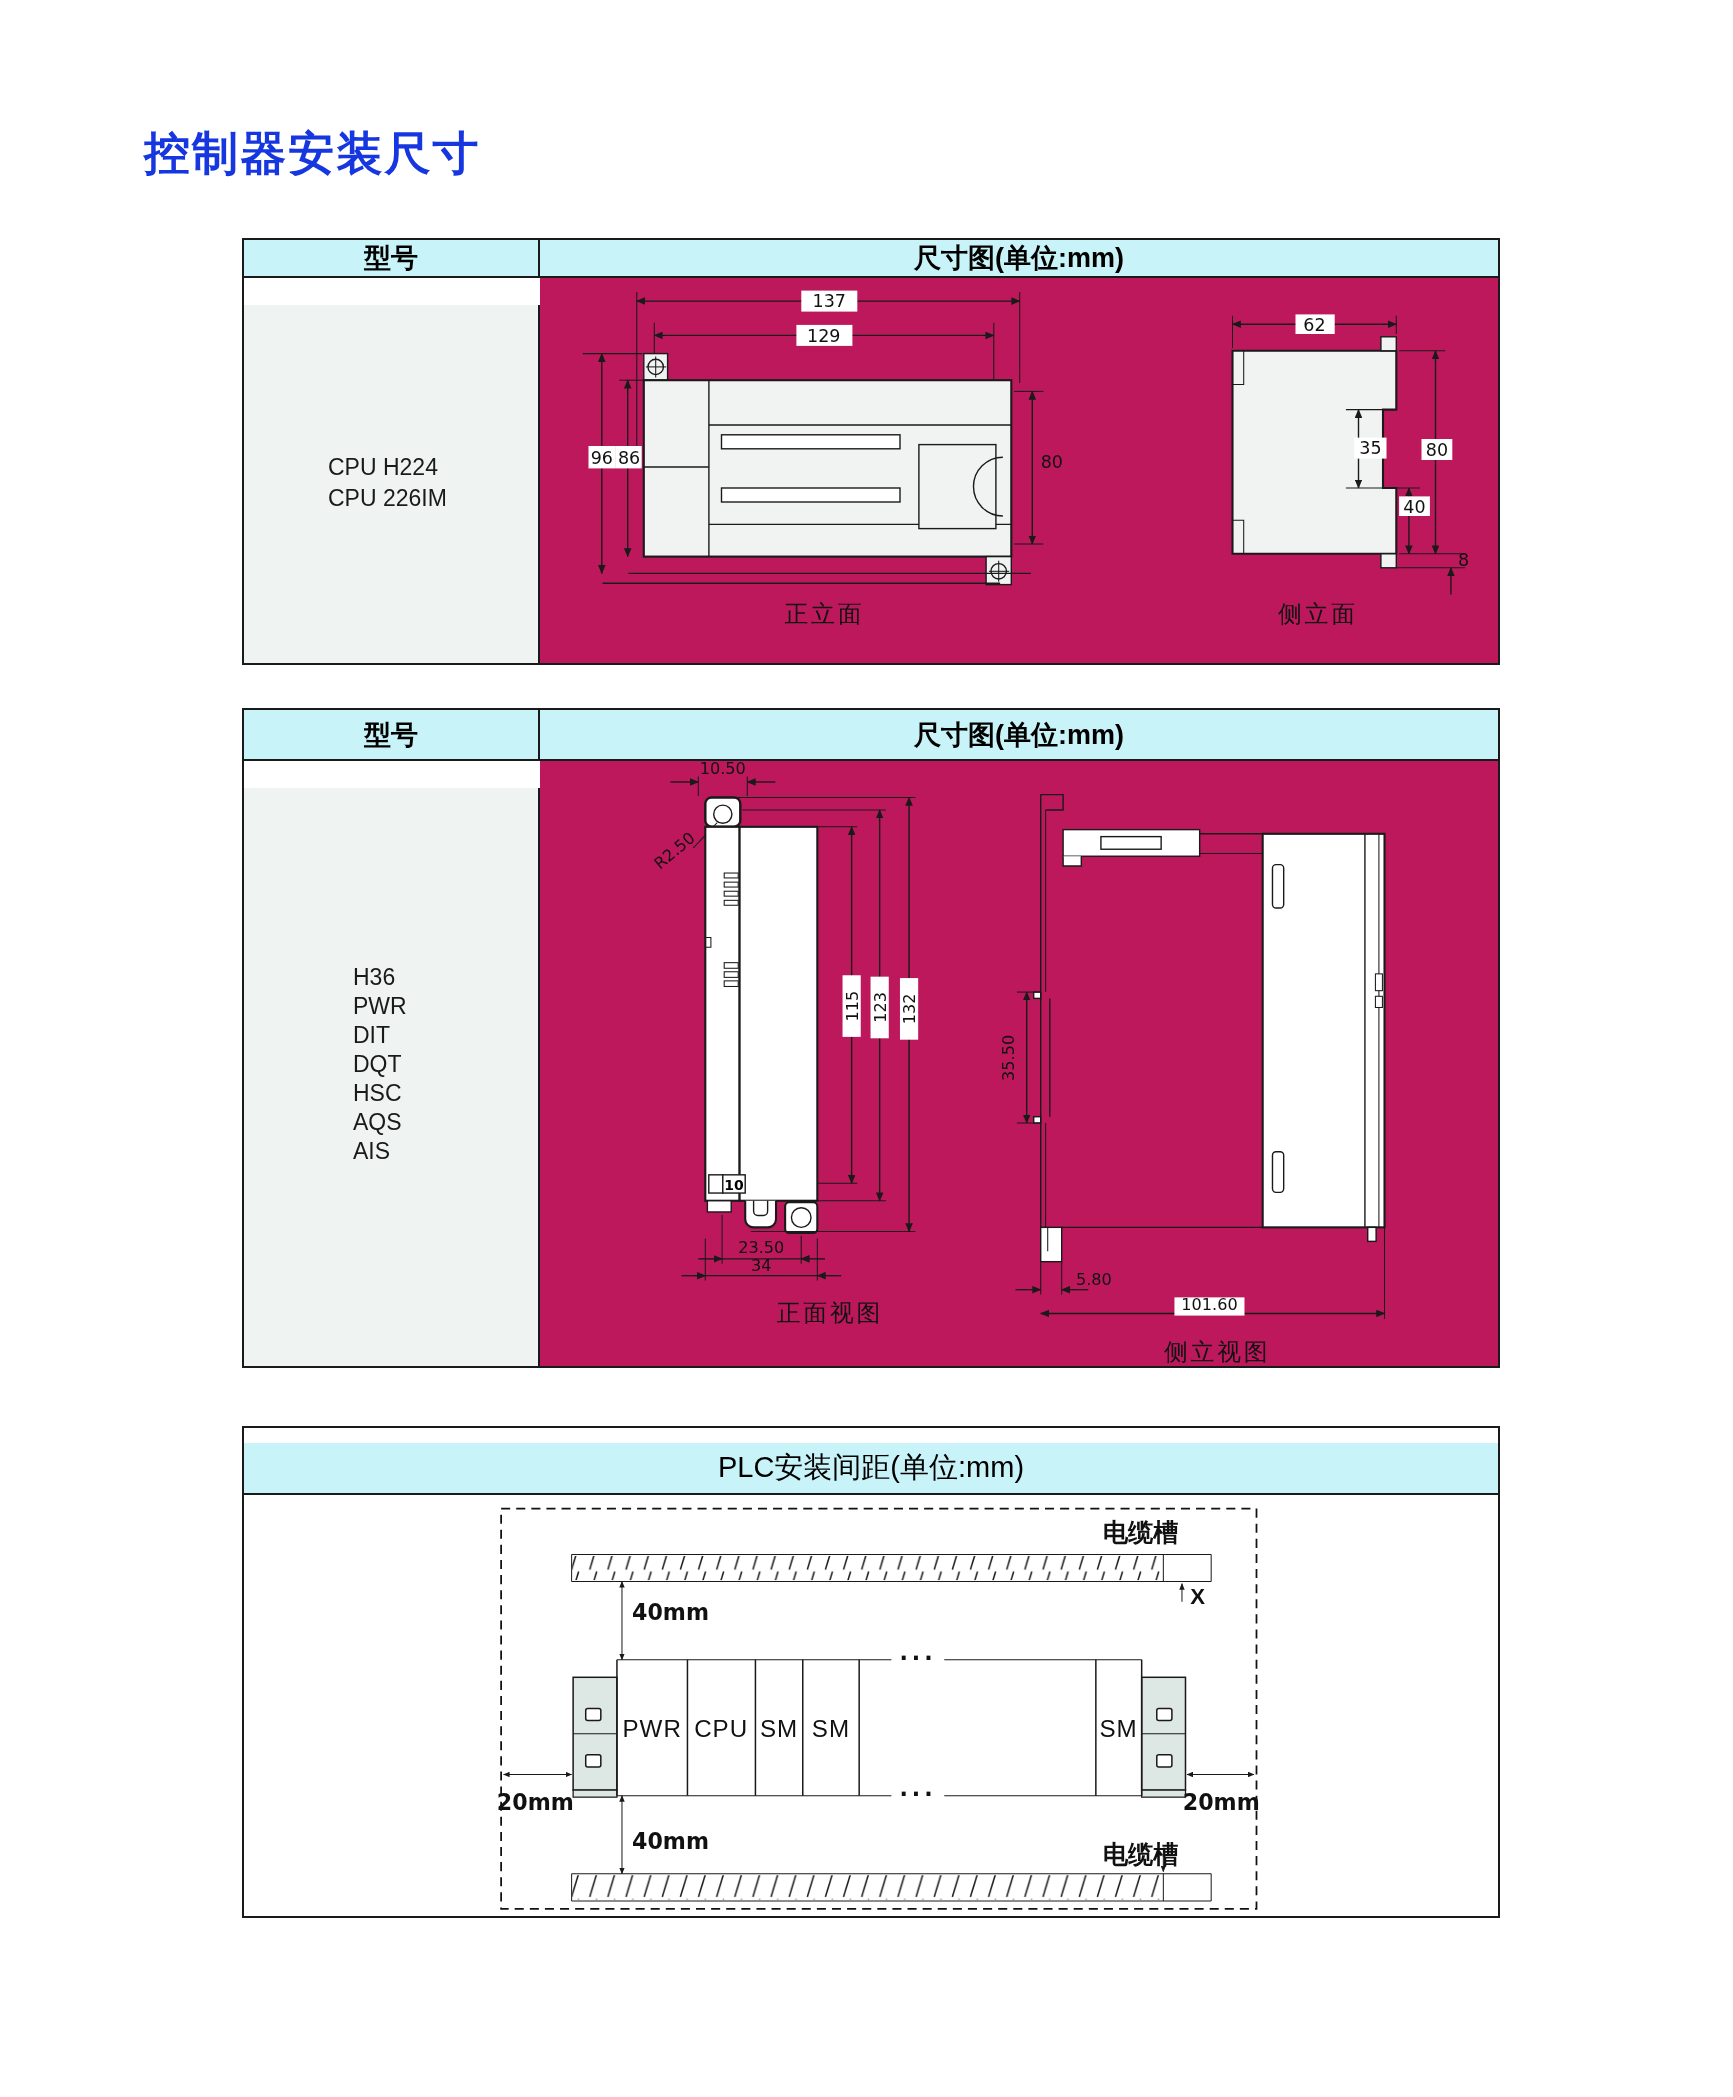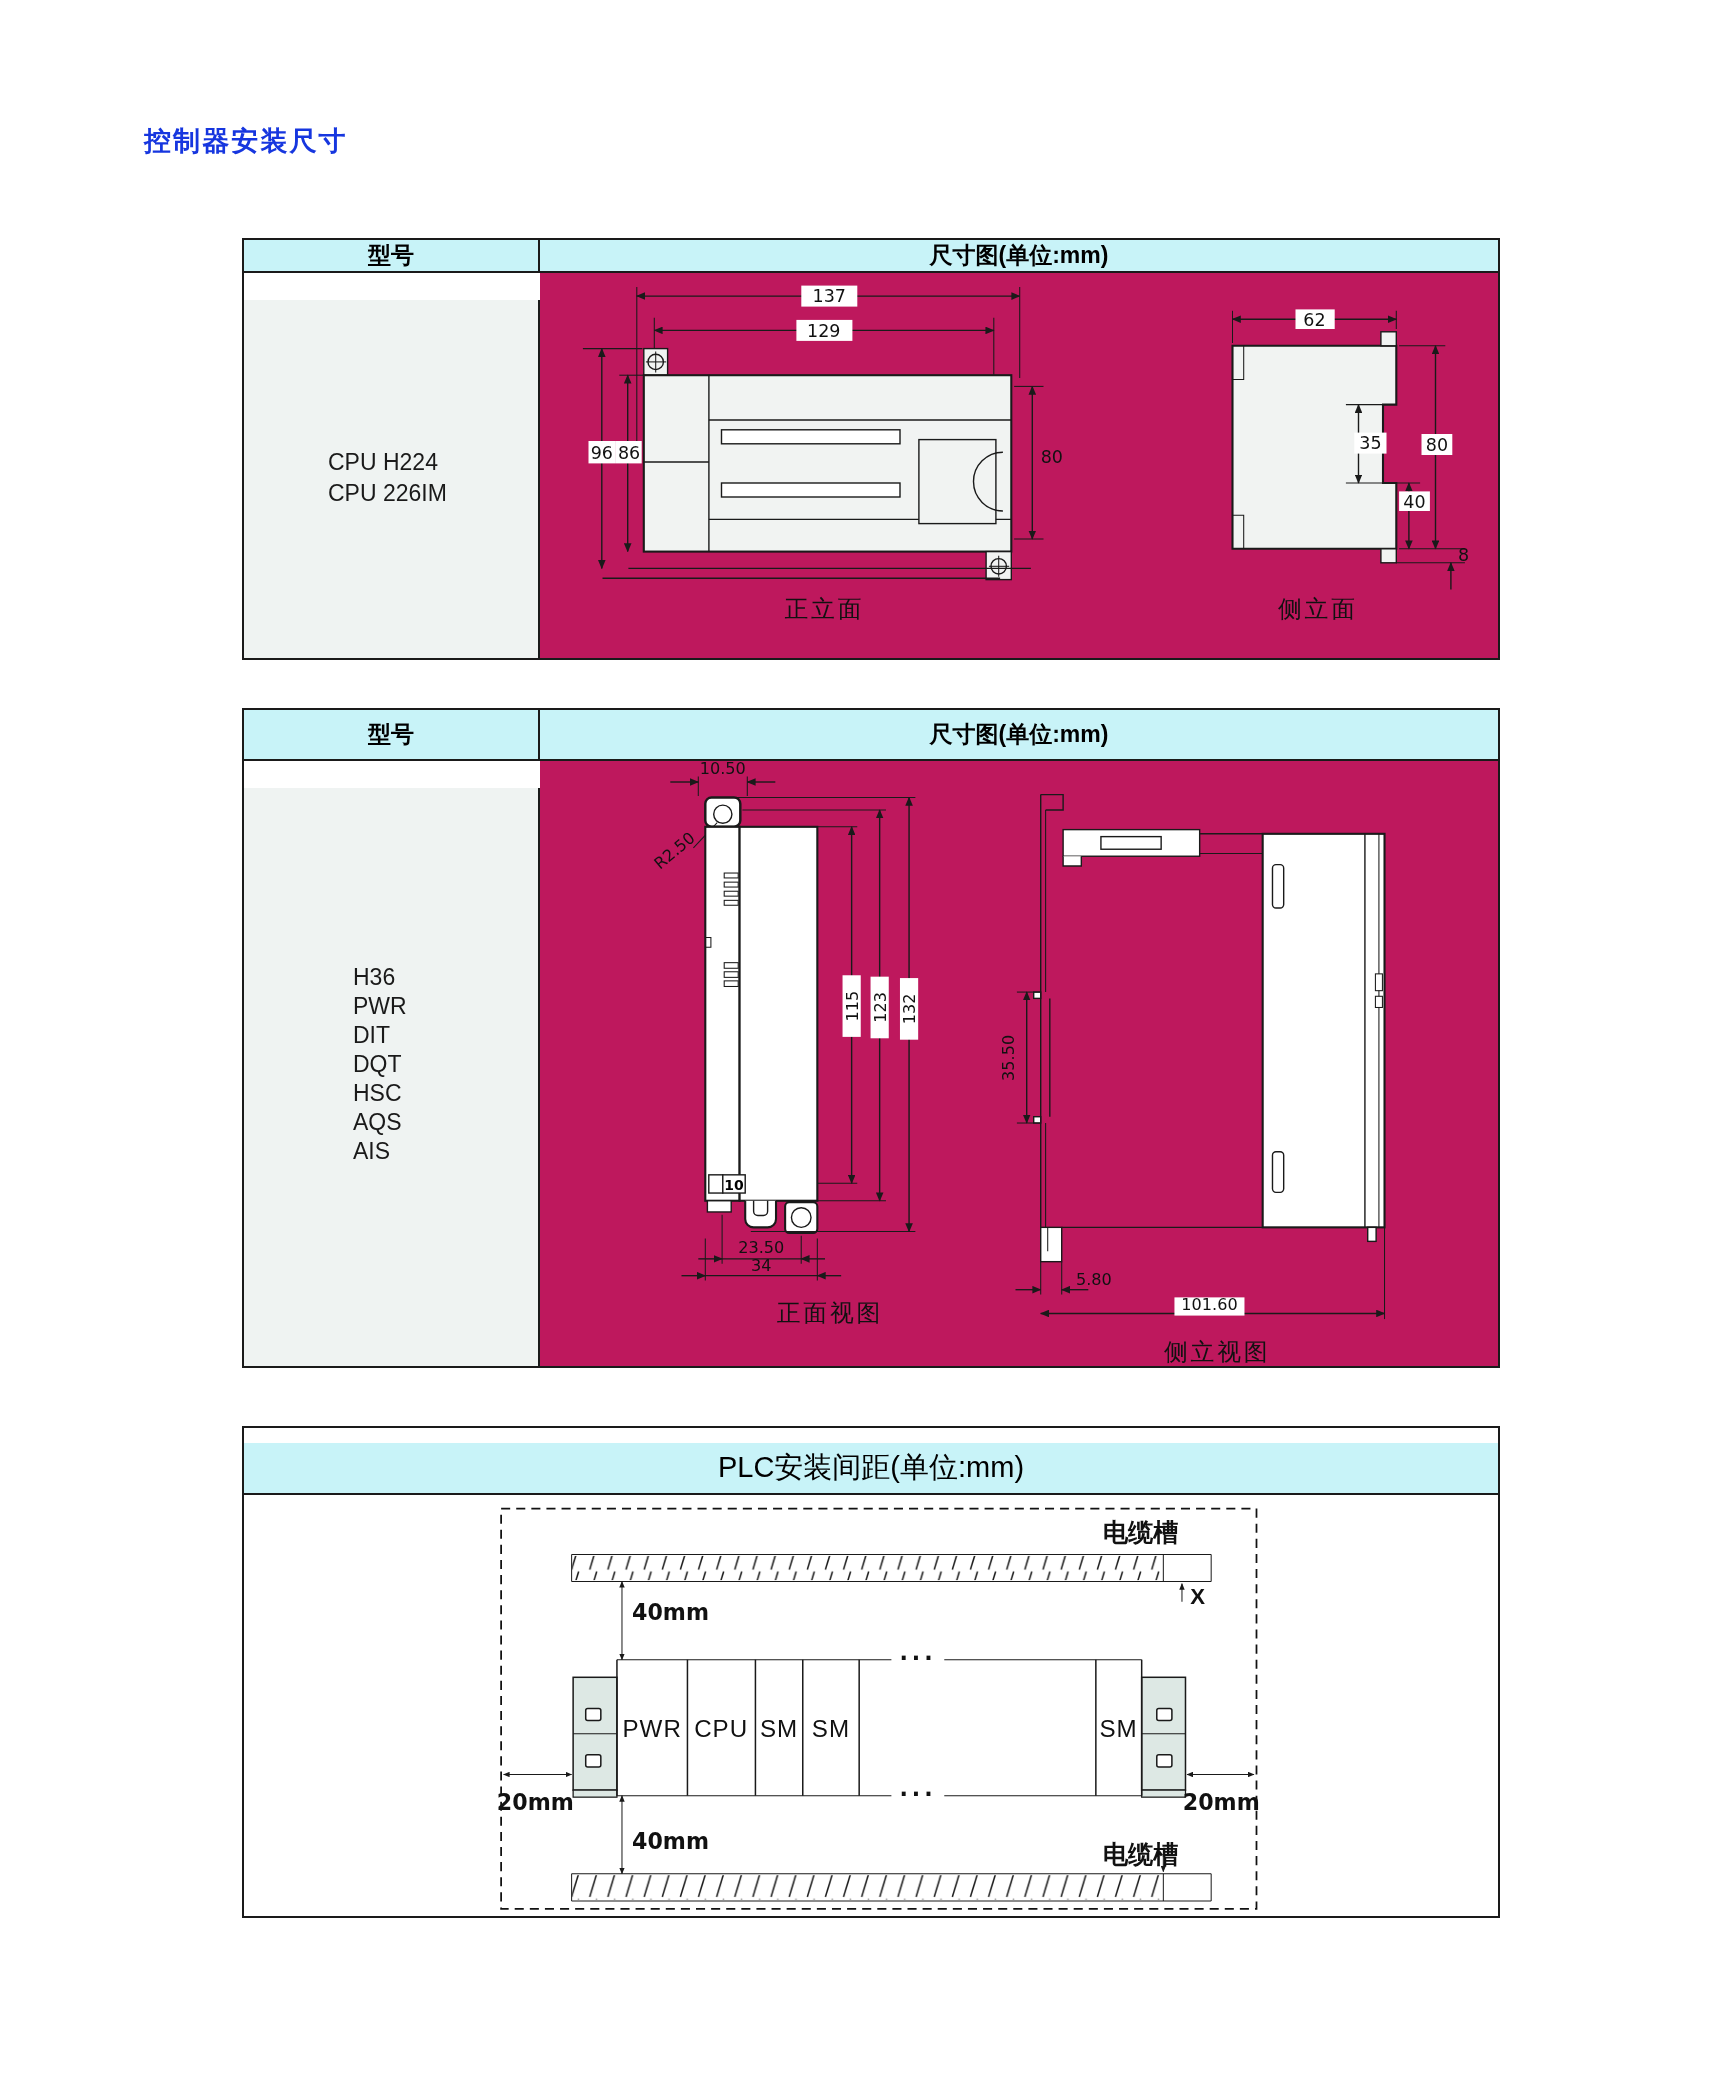--- a/index.html
+++ b/index.html
@@ -1,24 +1,24 @@
 <!DOCTYPE html>
 <html style="font-size:11.2px"><head>
 <meta charset="utf-8">
 <style>
   html,body{margin:0;padding:0;background:#ffffff;}
   .page{position:relative;width:1733px;height:2097px;background:#ffffff;overflow:hidden;
         font-family:"Liberation Sans",sans-serif;color:#111;}
-  .page-title{position:absolute;left:144px;top:123px;font-size:27px;font-weight:bold;
+  .page-title{position:absolute;left:144px;top:123px;font-size:46px;font-weight:bold;
         letter-spacing:2.1px;color:#1636df;margin:0;}
   
   .tbl{position:absolute;left:242px;width:1254px;border:2.1px solid #1a1a1a;background:#fff;}
   .tbl-header{display:flex;background:#c8f3f8;border-bottom:2.1px solid #1a1a1a;}
   .hdr-cell{display:flex;align-items:center;justify-content:center;
-        font-size:23px;font-weight:bold;color:#000;}
+        font-size:27px;font-weight:bold;color:#000;}
   .hdr-model{width:294px;border-right:2.1px solid #1a1a1a;}
   .hdr-dim{flex:1;}
   .tbl-body{display:flex;}
   .cell-model{width:294px;border-right:2.1px solid #1a1a1a;background:#eff3f2;
         font-size:23px;color:#1a1a1a;margin-top:27px;}
   .cell-dim{flex:1;position:relative;background:#be185d;text-align:right;}
   .cell-dim svg{position:absolute;left:0;top:0;width:100%;height:100%;}
   .model-list{display:flex;flex-direction:column;}
   .t1-list{padding:147px 0 0 84px;line-height:31px;}
   .t2-list{padding:175px 16px 0 109px;line-height:29px;}

